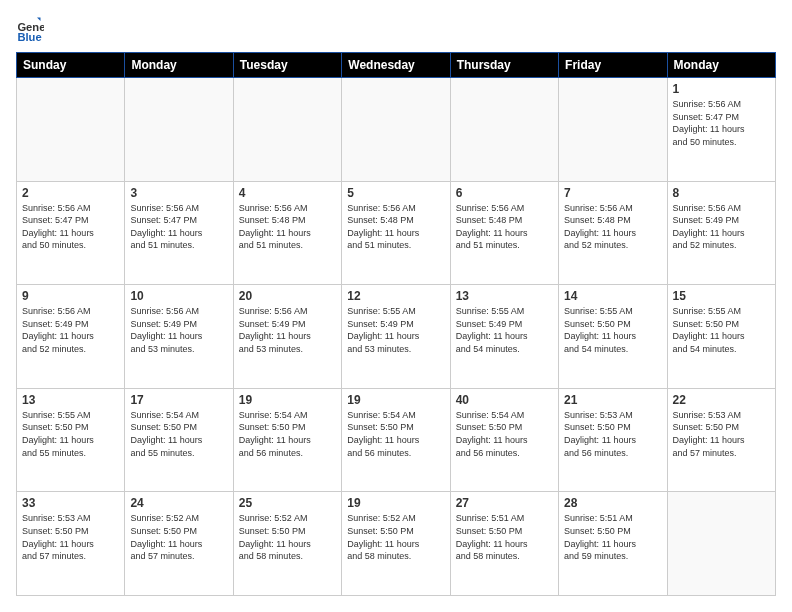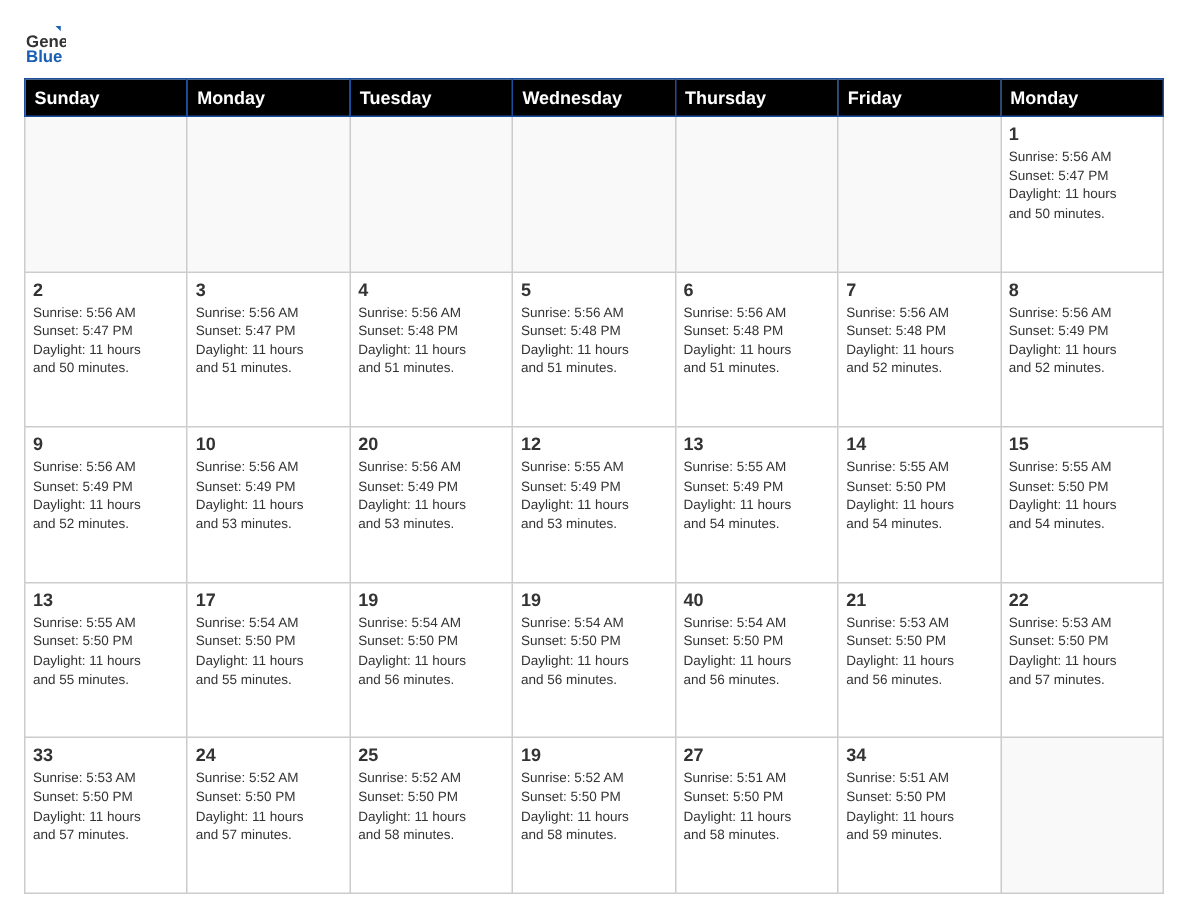--- a/index.html
+++ b/index.html
@@ -317,21 +317,21 @@
 and 58 minutes.</div>
           </td>
           <td>
             <span class="day-num">27</span>
             <div class="day-info" style="white-space: pre-line;">Sunrise: 5:51 AM
 Sunset: 5:50 PM
 Daylight: 11 hours
 and 58 minutes.</div>
           </td>
           <td>
-            <span class="day-num">34</span>
+            <span class="day-num">28</span>
             <div class="day-info" style="white-space: pre-line;">Sunrise: 5:51 AM
 Sunset: 5:50 PM
 Daylight: 11 hours
 and 59 minutes.</div>
           </td>
           <td class="empty-cell"></td>
         </tr>
       </tbody>
   </table>
 </div>

